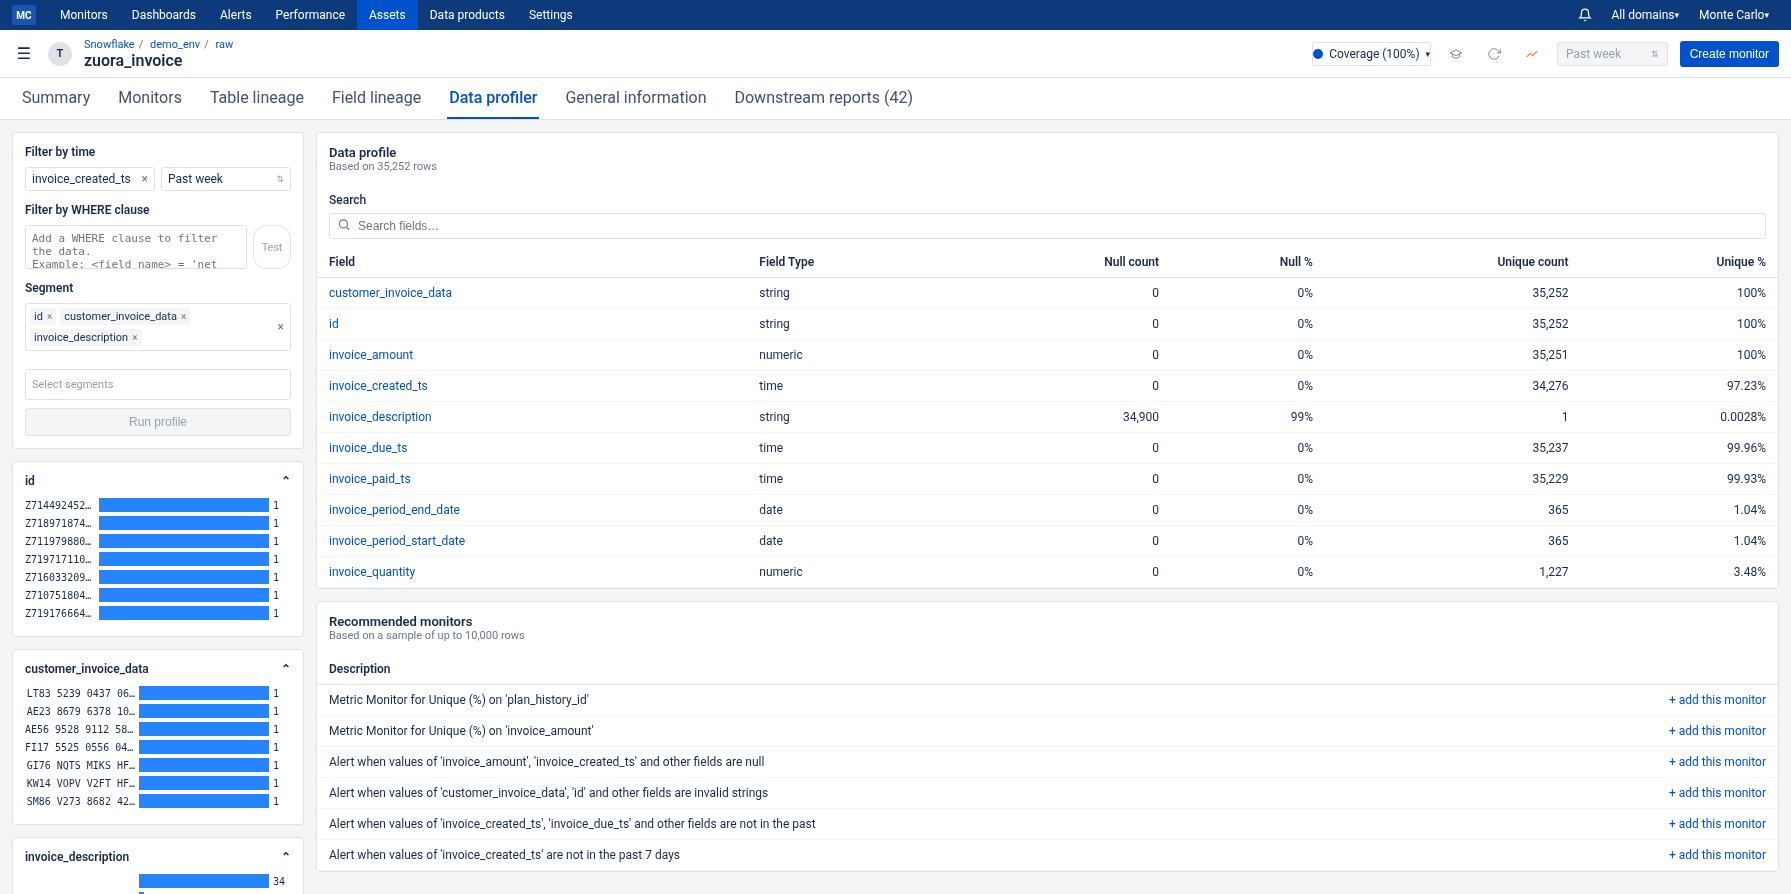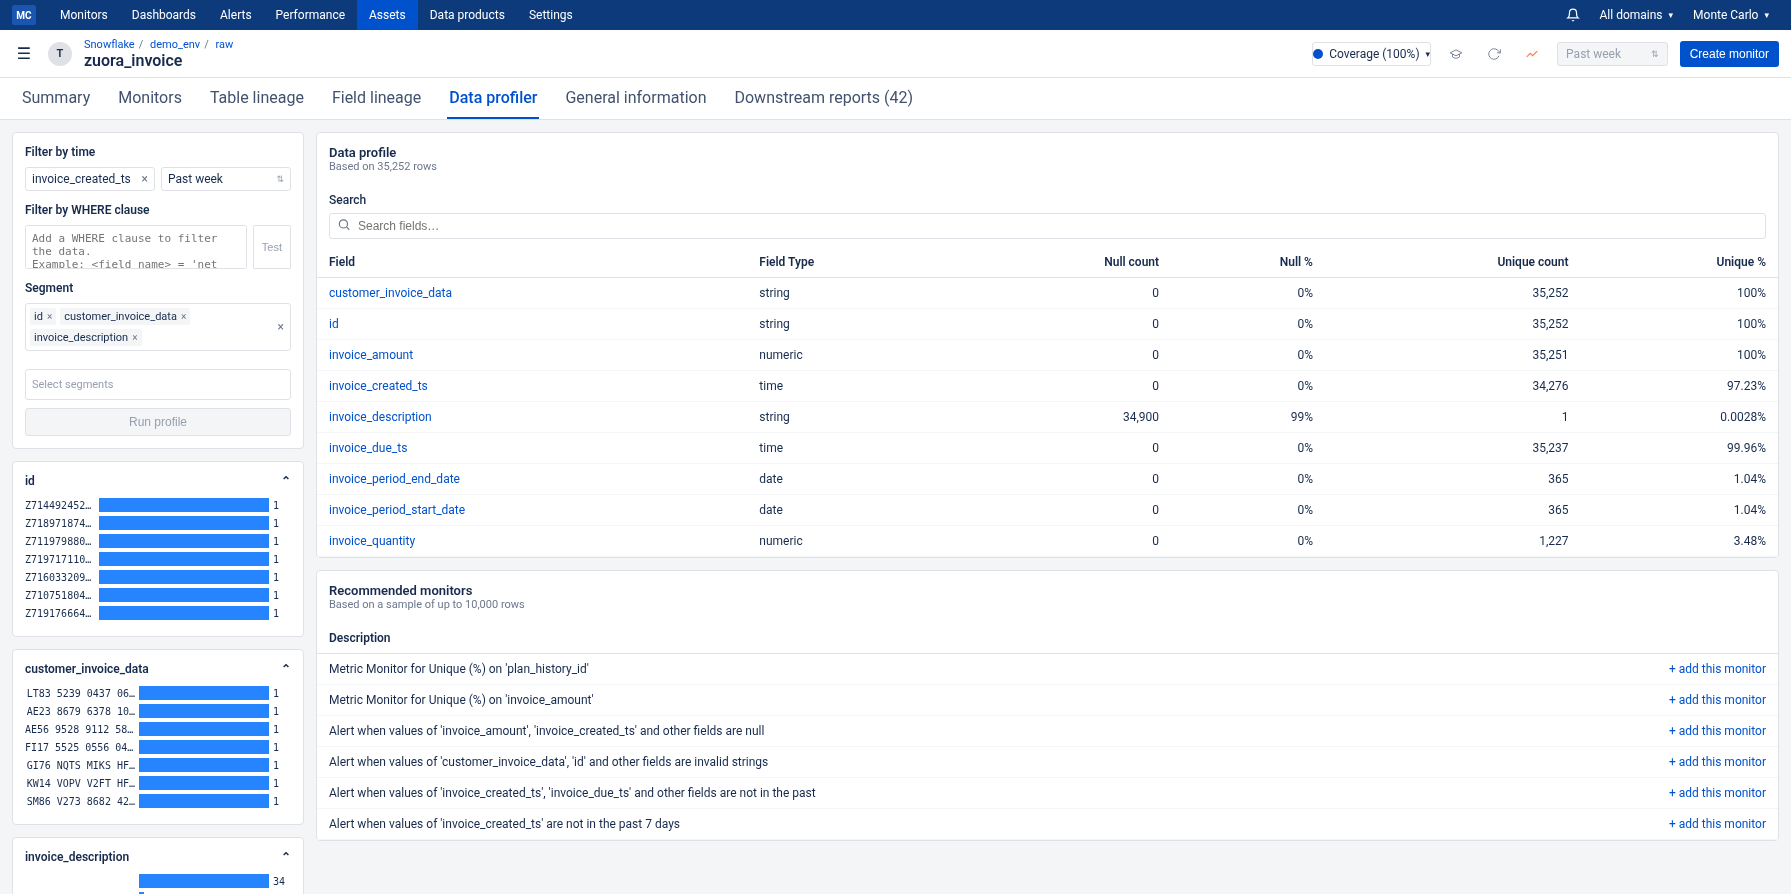--- a/index.html
+++ b/index.html
@@ -2,21 +2,21 @@
 <html><head>
 <meta charset="utf-8">
 <style>
 * { box-sizing: border-box; margin: 0; padding: 0; }
 body { font-family: -apple-system, BlinkMacSystemFont, "Segoe UI", Roboto, Arial, sans-serif; font-size: 12px; color: #172b4d; background: #f4f5f7; }
 .topnav { background: #0c3a7a; height: 30px; display: flex; align-items: center; padding: 0 12px; color: #fff; }
 .topnav .logo { background: #1a56b0; width: 24px; height: 20px; display: flex; align-items: center; justify-content: center; font-size: 10px; font-weight: bold; border-radius: 2px; margin-right: 12px; }
 .topnav .nav-item { padding: 0 12px; height: 30px; display: flex; align-items: center; cursor: pointer; font-size: 12px; }
 .topnav .nav-item.active { background: #0052cc; }
 .topnav .spacer { flex: 1; }
-.topnav .right-item { padding: 0 10px; display: flex; align-items: center; gap: 6px; cursor: pointer; }
+.topnav .right-item { padding: 0 10px; display: flex; align-items: center; cursor: pointer; }
 .chevron-down { font-size: 9px; }
 
 .subheader { background: #fff; border-bottom: 1px solid #dfe1e6; height: 48px; display: flex; align-items: center; padding: 0 12px; gap: 12px; }
 .hamburger { width: 24px; height: 24px; display: flex; align-items: center; justify-content: center; cursor: pointer; font-size: 16px; }
 .avatar-circle { width: 24px; height: 24px; border-radius: 50%; background: #dfe1e6; display: flex; align-items: center; justify-content: center; font-size: 11px; font-weight: 600; }
 .breadcrumb { font-size: 11px; color: #0052cc; }
 .breadcrumb a { color: #0052cc; text-decoration: none; cursor: pointer; }
 .breadcrumb .sep { color: #6b778c; margin: 0 4px; }
 .title-block { display: flex; flex-direction: column; flex: 1; }
 .page-title { font-size: 16px; font-weight: 600; color: #172b4d; }
@@ -33,21 +33,21 @@
 .main { display: flex; gap: 12px; padding: 12px; }
 .sidebar { width: 292px; display: flex; flex-direction: column; gap: 12px; }
 .panel { background: #fff; border: 1px solid #dfe1e6; border-radius: 4px; padding: 12px; }
 .panel-label { font-size: 12px; font-weight: 600; margin-bottom: 8px; color: #172b4d; }
 .select-box { border: 1px solid #dfe1e6; border-radius: 3px; padding: 4px 6px; font-size: 12px; display: flex; align-items: center; justify-content: space-between; cursor: pointer; background: #fff; }
 .time-row { display: flex; gap: 6px; }
 .time-row .select-box:first-child { flex: 1; }
 .time-row .select-box:last-child { flex: 1; }
 .where-row { display: flex; gap: 6px; align-items: stretch; }
 .where-input { flex: 1; border: 1px solid #dfe1e6; border-radius: 3px; padding: 6px; font-family: monospace; font-size: 11px; color: #97a0af; height: 44px; resize: none; }
-.test-btn { border: 1px solid #dfe1e6; background: #fff; border-radius: 1px; padding: 4px 8px; font-size: 11px; cursor: pointer; color:#97a0af;}
+.test-btn { border: 1px solid #dfe1e6; background: #fff; border-radius: 13px; padding: 4px 8px; font-size: 11px; cursor: pointer; color:#97a0af;}
 .chip-box { border: 1px solid #dfe1e6; border-radius: 3px; padding: 4px; display: flex; flex-wrap: wrap; gap: 4px; align-items: center; position: relative; }
 .chip { background: #f4f5f7; border-radius: 2px; padding: 2px 4px; font-size: 11px; display: flex; align-items: center; gap: 4px; }
 .chip .x { cursor: pointer; color: #6b778c; font-size:10px;}
 .segment-ph { color: #97a0af; font-size: 11px; padding: 4px 2px; }
 .clear-x { position: absolute; right: 6px; top: 50%; transform: translateY(-50%); cursor: pointer; color: #6b778c; }
 .run-btn { width: 100%; border: 1px solid #dfe1e6; background: #f4f5f7; border-radius: 3px; padding: 6px; font-size: 12px; color: #97a0af; cursor: pointer; margin-top: 8px; }
 
 .hist-panel { background: #fff; border: 1px solid #dfe1e6; border-radius: 4px; padding: 12px; }
 .hist-header { display: flex; justify-content: space-between; align-items: center; margin-bottom: 10px; font-weight: 600; cursor:pointer;}
 .hist-row { display: flex; align-items: center; margin-bottom: 4px; gap: 4px; font-size: 10px; }
@@ -407,20 +407,28 @@
             </tr>
             <tr>
               <td><span class="field-link">invoice_due_ts</span></td>
   <td>time</td>
   <td class="num">0</td>
   <td class="num">0%</td>
   <td class="num">35,237</td>
   <td class="num">99.96%</td>
             </tr>
             <tr>
+              <td><span class="field-link">invoice_paid_ts</span></td>
+  <td>time</td>
+  <td class="num">0</td>
+  <td class="num">0%</td>
+  <td class="num">35,229</td>
+  <td class="num">99.93%</td>
+            </tr>
+            <tr>
               <td><span class="field-link">invoice_period_end_date</span></td>
   <td>date</td>
   <td class="num">0</td>
   <td class="num">0%</td>
   <td class="num">365</td>
   <td class="num">1.04%</td>
             </tr>
             <tr>
               <td><span class="field-link">invoice_period_start_date</span></td>
   <td>date</td>

